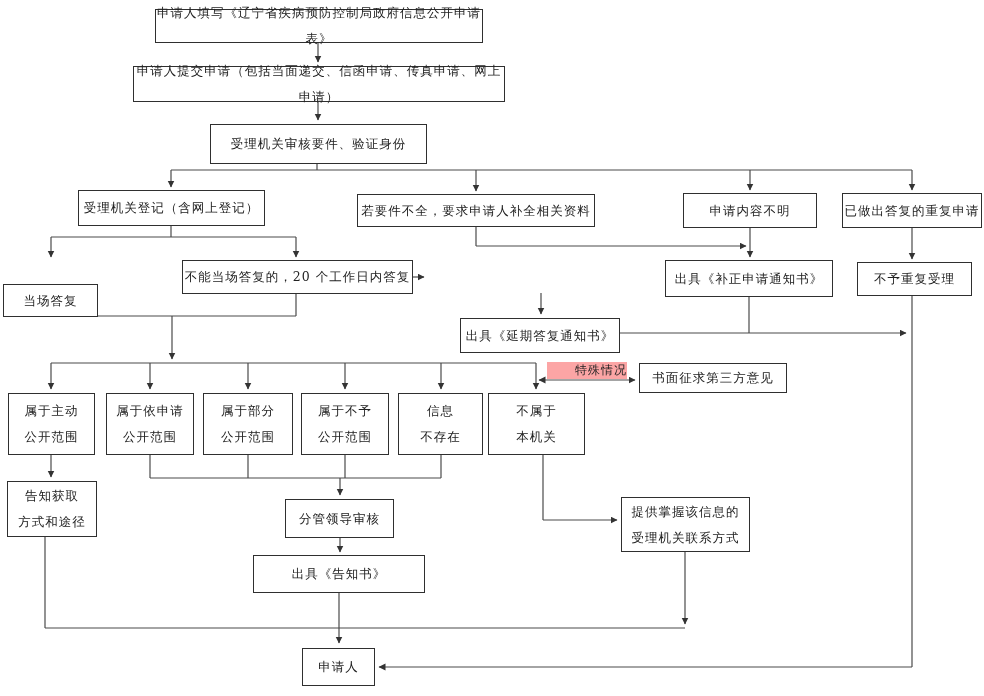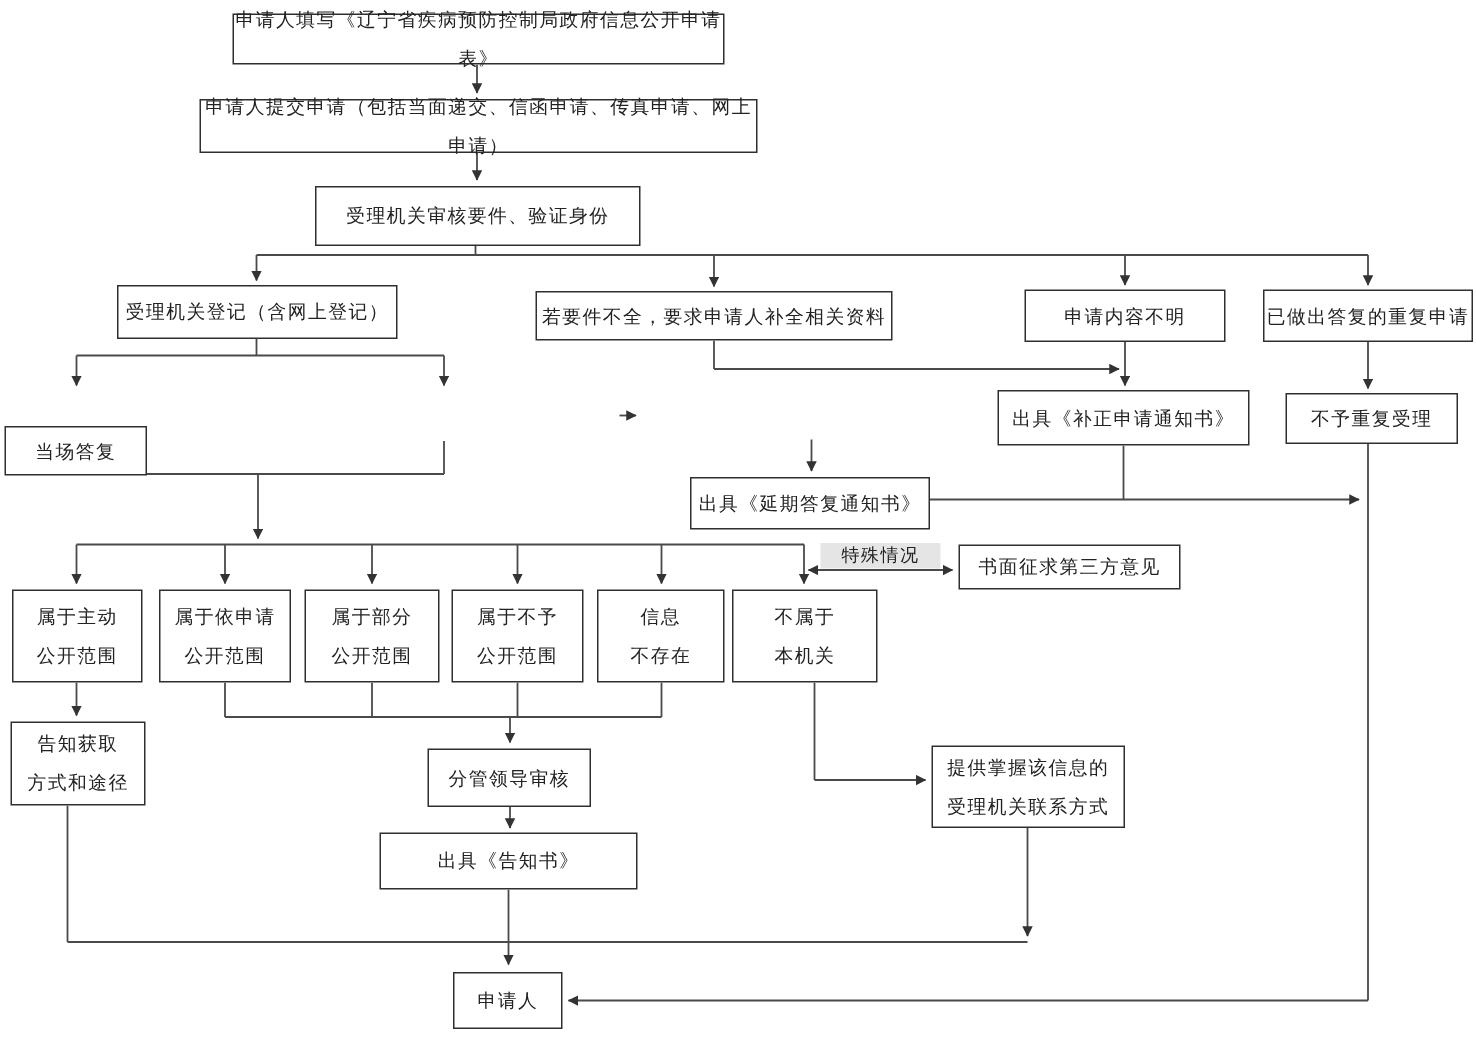--- a/index.html
+++ b/index.html
@@ -23,22 +23,22 @@
     font-size:12.5px;
     letter-spacing:1px;
     line-height:2.05;
     white-space:pre-line;
     z-index:2;
   }
   .edge-label{
     position:absolute;
     font-size:12px;
     letter-spacing:1px;
-    text-align:center;
-    background:#e5e5e5;
+    text-align:right;
+    background:#fca5a5;
     z-index:3;
   }
 </style>
 </head>
 <body>
 
 <div id="canvas">
 
   <svg id="wires" width="984" height="696" viewBox="0 0 984 696">
     <defs>
@@ -119,20 +119,21 @@
   <div class="node" style="left:155px;top:9px;width:328px;height:34px;">申请人填写《辽宁省疾病预防控制局政府信息公开申请表》</div>
   <div class="node" style="left:133px;top:66px;width:372px;height:36px;">申请人提交申请（包括当面递交、信函申请、传真申请、网上申请）</div>
   <div class="node" style="left:210px;top:124px;width:217px;height:40px;">受理机关审核要件、验证身份</div>
 
   <div class="node" style="left:78px;top:190px;width:187px;height:36px;">受理机关登记（含网上登记）</div>
   <div class="node" style="left:357px;top:194px;width:238px;height:33px;">若要件不全，要求申请人补全相关资料</div>
   <div class="node" style="left:683px;top:193px;width:134px;height:35px;">申请内容不明</div>
   <div class="node" style="left:842px;top:193px;width:140px;height:35px;">已做出答复的重复申请</div>
 
   <div class="node" style="left:3px;top:260px;width:95px;height:33px;margin-top:24px;">当场答复</div>
+  <div class="node" style="left:182px;top:260px;width:231px;height:34px;">不能当场答复的，20 个工作日内答复</div>
   <div class="node" style="left:665px;top:260px;width:168px;height:37px;">出具《补正申请通知书》</div>
   <div class="node" style="left:857px;top:262px;width:115px;height:34px;">不予重复受理</div>
 
   <div class="node" style="left:460px;top:318px;width:160px;height:35px;">出具《延期答复通知书》</div>
 
   <div class="edge-label" style="left:547px;top:362px;width:80px;">特殊情况</div>
   <div class="node" style="left:639px;top:363px;width:148px;height:30px;">书面征求第三方意见</div>
 
   <div class="node" style="left:8px;top:393px;width:87px;height:62px;">属于主动
 公开范围</div>

